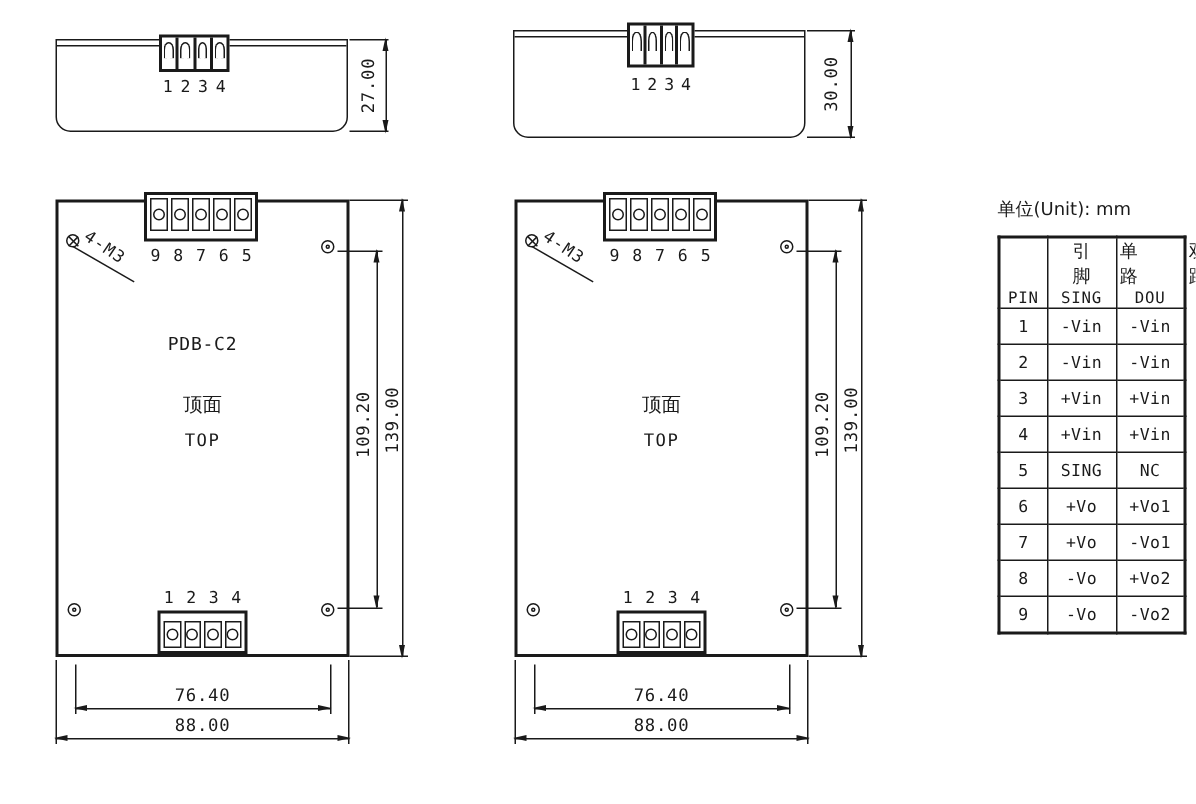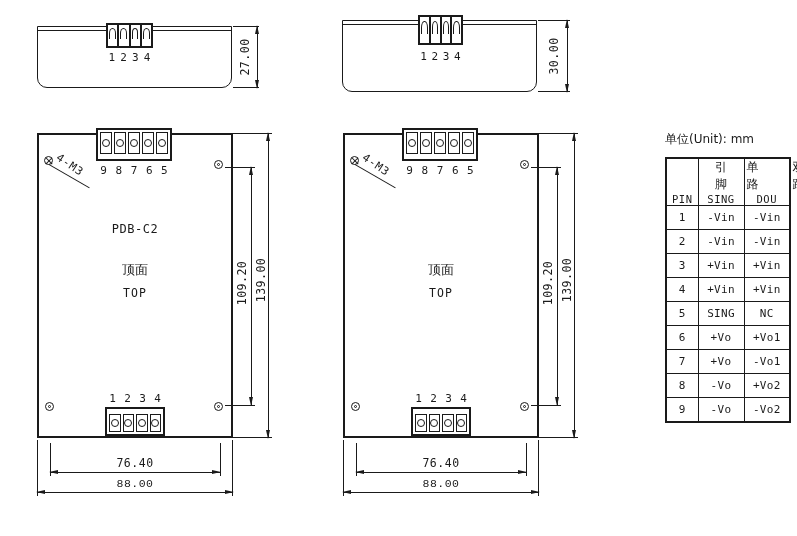--- a/index.html
+++ b/index.html
@@ -102,21 +102,21 @@
   .ext-oh-b { left:196px; top:304px; width:39px; }
   .dim-oh   { left:231px; top:0;     height:305px; }
   .lab-oh   { left:224px; top:147px; }
   .ext-iw-l { left:13px;  top:310px; height:33px; }
   .ext-iw-r { left:183px; top:310px; height:33px; }
   .dim-iw   { left:13px;  top:339px; width:170px; }
   .lab-iw   { left:98px;  top:330px; }
   .ext-ow-l { left:0;     top:307px; height:56px; }
   .ext-ow-r { left:195px; top:307px; height:56px; }
   .dim-ow   { left:0;     top:359px; width:196px; }
-  .lab-ow   { left:98px;  top:350px;font-family:Liberation Mono, monospace; }
+  .lab-ow   { left:98px;  top:350px; }
 
   
   .ptable { position:absolute; left:655px; top:131px; width:132px;margin-left:10px; }
   .unit-label { font-size:12px; font-family:"DejaVu Sans",sans-serif; margin-bottom:9px; white-space:nowrap; }
   table { border-collapse:collapse; border:2px solid #1a1a1a; width:124px; table-layout:fixed; }
   col.c1 { width:32px; } col.c2 { width:46px; } col.c3 { width:46px; }
   th, td { border:1.5px solid #1a1a1a; text-align:center; vertical-align:middle; padding:0; }
   th { height:39px; font-weight:normal; }
   td { height:24px; font-size:11px; letter-spacing:.3px; }
   .th-cn { font-size:12px; font-family:"DejaVu Sans",sans-serif; line-height:1.4;padding-left:48px; }

